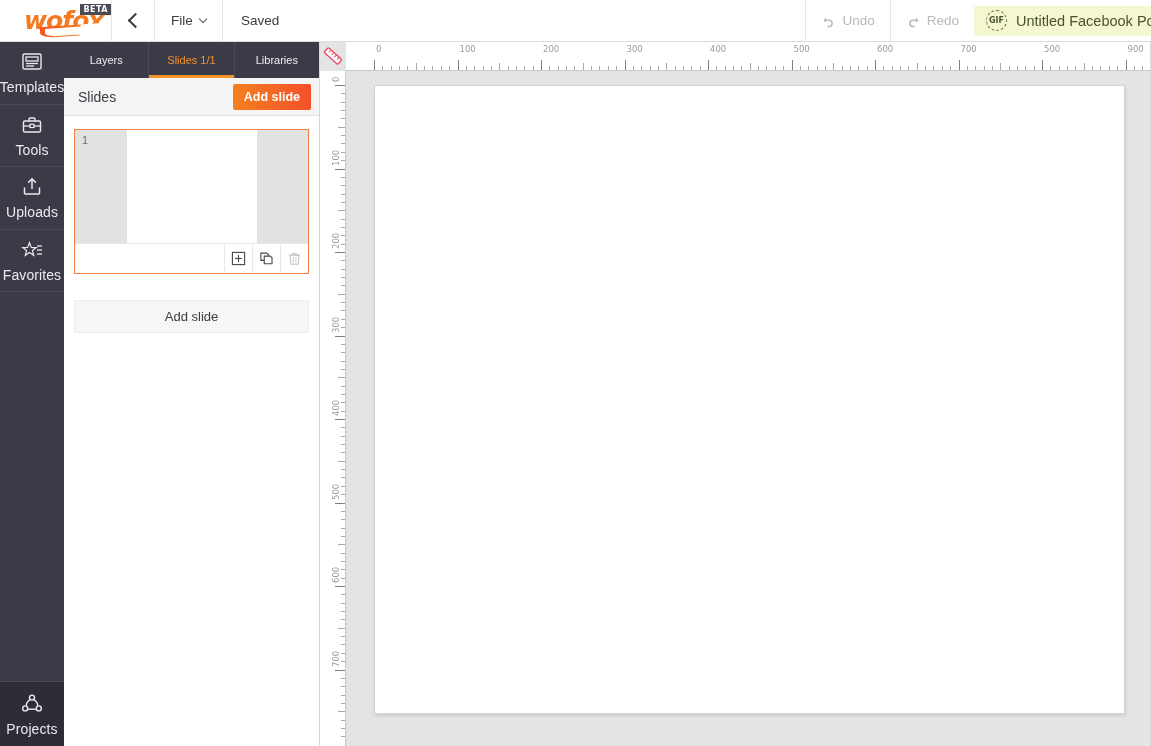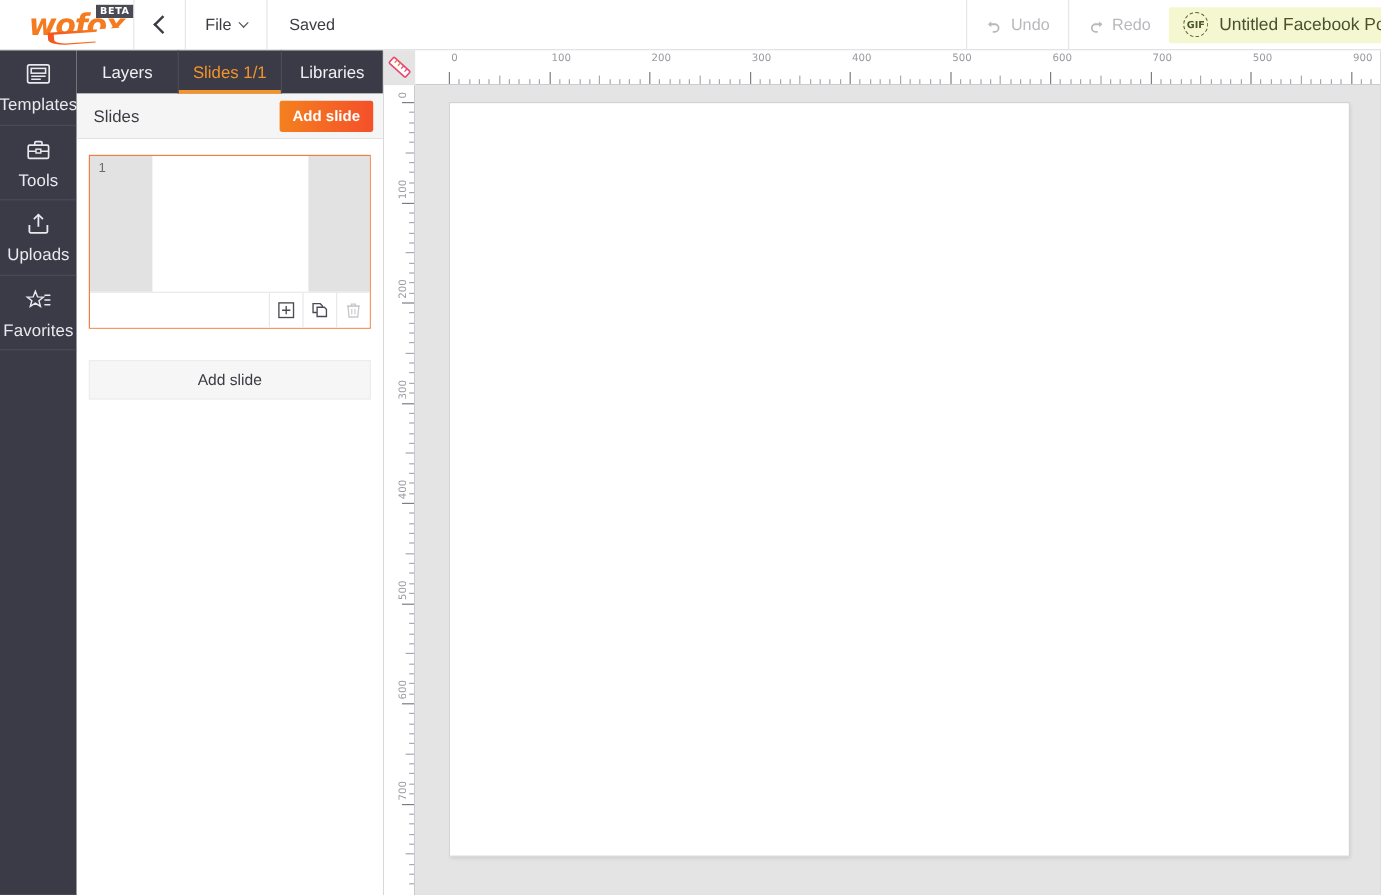--- a/index.html
+++ b/index.html
@@ -133,21 +133,21 @@
     position: absolute; left: 64px; top: 42px;
     width: 256px; height: 704px;
     background: #ffffff;
     border-right: 1px solid #d8d8d8;
   }
   .panel-tabs {
     display: flex; height: 36px; background: #3b3b47;
   }
   .ptab {
     flex: 1 1 0; display: flex; align-items: center; justify-content: center;
-    font-size: 14px; color: #f0f0f4; cursor: pointer;
+    font-size: 11px; color: #f0f0f4; cursor: pointer;
     border-right: 1px solid #4c4c59;
     position: relative;
   }
   .ptab:last-child { border-right: none; }
   .ptab.active { color: #f4932a; }
   .ptab.active:after {
     content: ""; position: absolute; left: 0; right: 0; bottom: 0;
     height: 3px; background: #f4932a;
   }
 
@@ -337,20 +337,31 @@
         <path d="M9 3.5 L11 8.6 L16.3 8.8 L12.2 12 L13.6 17.2 L9 14.2 L4.4 17.2 L5.8 12 L1.7 8.8 L7 8.6 Z" fill="none" stroke="#e9e9ee" stroke-width="1.3" transform="translate(1.2,1.5) scale(0.92)"></path>
         <line x1="17" y1="8" x2="22" y2="8" stroke="#e9e9ee" stroke-width="1.3"></line>
         <line x1="17" y1="12" x2="22" y2="12" stroke="#e9e9ee" stroke-width="1.3"></line>
         <line x1="17" y1="16" x2="22" y2="16" stroke="#e9e9ee" stroke-width="1.3"></line>
       </svg>
       <span class="lbl">Favorites</span>
     </div>
 
     <div class="rail-fill"></div>
 
+    <div class="rail-item projects">
+      <svg class="rail-ico" viewBox="0 0 24 24">
+        <circle cx="12" cy="5.6" r="2.5" fill="none" stroke="#e9e9ee" stroke-width="1.4"></circle>
+        <circle cx="5.2" cy="16.4" r="2.5" fill="none" stroke="#e9e9ee" stroke-width="1.4"></circle>
+        <circle cx="18.8" cy="16.4" r="2.5" fill="none" stroke="#e9e9ee" stroke-width="1.4"></circle>
+        <path d="M10.2 7.6 A7.8 7.8 0 0 0 6.2 13.9" fill="none" stroke="#e9e9ee" stroke-width="1.4"></path>
+        <path d="M13.8 7.6 A7.8 7.8 0 0 1 17.8 13.9" fill="none" stroke="#e9e9ee" stroke-width="1.4"></path>
+        <path d="M8 17.2 H16" fill="none" stroke="#e9e9ee" stroke-width="1.4"></path>
+      </svg>
+      <span class="lbl">Projects</span>
+    </div>
   </div>
 
   <div class="panel">
 
     <div class="panel-tabs">
       <div class="ptab">
         <span>Layers</span>
       </div>
       <div class="ptab active">
         <span>Slides 1/1</span>

